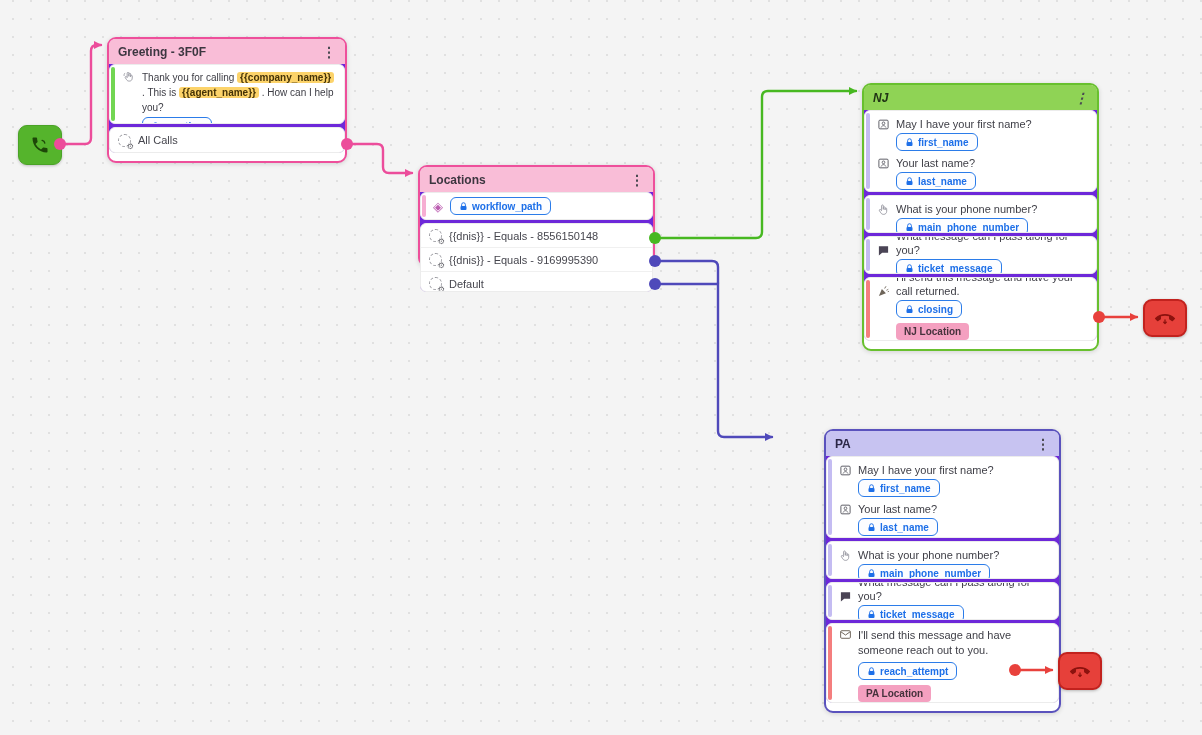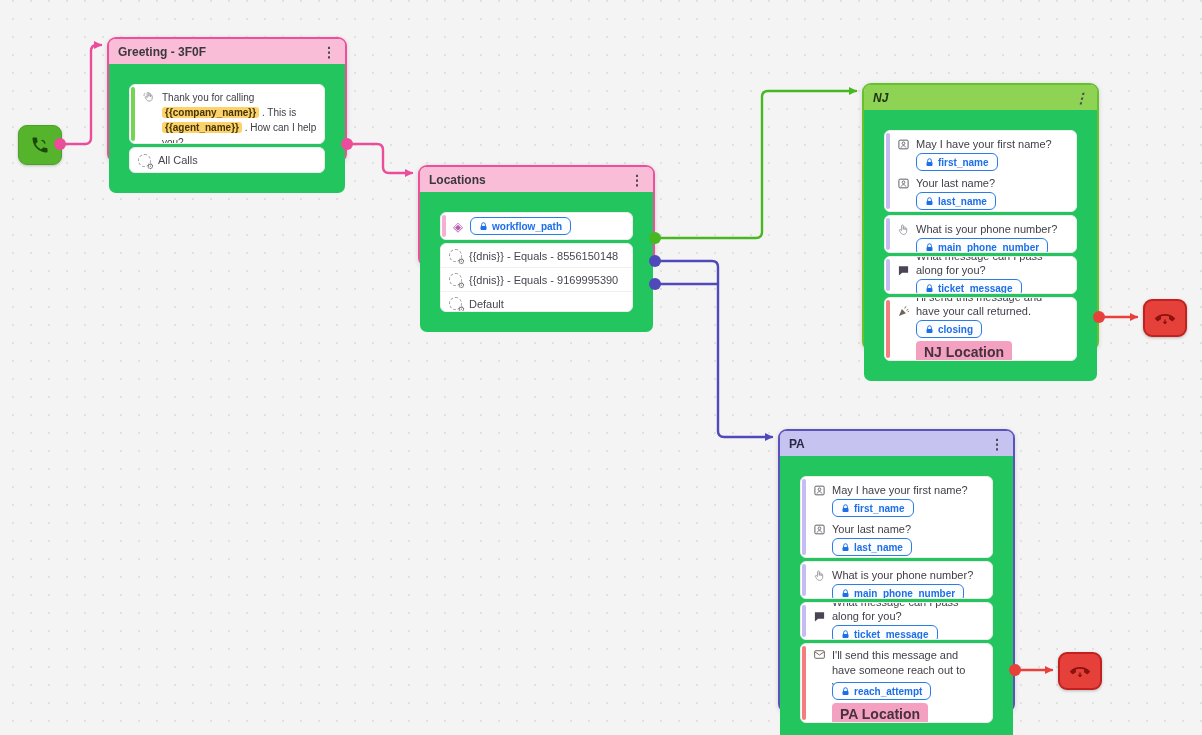--- a/index.html
+++ b/index.html
@@ -16,38 +16,38 @@
         box-shadow:0 1px 5px rgba(0,0,0,.14);z-index:2;}
   .node.pinkb{border:2px solid #ee4f9b;}
   .node.greenb{border:2px solid #68c02e;}
   .node.purpleb{border:2px solid #5a52bd;}
   .hdr{height:25px;display:flex;align-items:center;justify-content:space-between;
        padding:0 9px;font-size:12px;font-weight:700;border-radius:6px 6px 0 0;box-sizing:border-box;gap:29px;}
   .hdr.pink{background:#f9bdd7;color:#3c3640;}
   .hdr.green{background:#8fd355;color:#203315;font-style:italic;}
   .hdr.purple{background:#c7c3f1;color:#2b2746;}
   .kebab{font-size:14px;color:#4a4a52;cursor:pointer;line-height:1;font-weight:700;}
-  .body{padding:20px;display:flex;flex-direction:column;gap:3px;background:#22c55e;border-radius:0 0 7px 7px;}
+  .body{padding:0;display:flex;flex-direction:column;gap:3px;background:#6d28d9;border-radius:0 0 7px 7px;}
   .sec{position:relative;background:#fff;border:1px solid #ececec;border-radius:6px;
        box-sizing:border-box;overflow:hidden;flex:none;}
   .bar{position:absolute;left:1px;top:2px;bottom:2px;width:4px;border-radius:3px;}
   .bar.green{background:#72d653;}
   .bar.lav{background:#c4bcf2;}
   .bar.salmon{background:#f47e7e;}
   .bar.pink{background:#f6aed2;}
   .sec-in{padding:4px 8px 0 12px;}
   .qrow{display:flex;align-items:flex-end;gap:6px;font-size:11px;color:#3e3e46;height:16px;line-height:14px;}
   .ic{width:13px;height:13px;flex:none;margin-top:0px;}
   .i-gray{color:#5c5c64;} .i-light{color:#9a9aa4;} .i-dark{color:#4a4455;} .i-warm{color:#6e655a;}
   .chip{display:inline-flex;align-items:center;gap:4px;border:1.4px solid #2b7ce9;color:#1d6fe8;
         background:#fcfdff;border-radius:6px;padding:0 8px;font-size:10px;font-weight:700;
         height:18px;box-sizing:border-box;margin:2px 0 3px 19px;cursor:pointer;white-space:nowrap;}
   .lk{width:9px;height:9px;flex:none;}
   .var{background:#fcd36a;color:#453307;font-weight:700;padding:0 3px;border-radius:3px;font-size:10px;white-space:nowrap;}
-  .tag{display:inline-block;background:#f4a0c0;color:#46323c;font-size:14px;font-weight:700;
+  .tag{display:inline-block;background:#f4a0c0;color:#46323c;font-size:10px;font-weight:700;
        padding:3px 8px;border-radius:4px;margin-left:19px;}
   .msg{display:flex;gap:7px;padding:5px 6px 0 12px;}
   .msg-text{font-size:10px;color:#3c3c44;line-height:15px;width:202px;}
   .rowcard{display:flex;align-items:center;gap:7px;font-size:11px;font-weight:500;color:#46464e;padding:0 8px;}
   .cond{height:23px;display:flex;align-items:center;gap:7px;font-size:11px;color:#46464e;padding:0 8px;}
   .cond + .cond{border-top:1px solid #f0f0f0;}
   .cic{position:relative;width:11px;height:11px;border:1.2px dashed #98989e;border-radius:50%;flex:none;}
   .cic::after{content:"⚙";position:absolute;right:-4px;bottom:-5px;font-size:8px;line-height:1;color:#6f6f75;}
   .dic{font-size:13px;color:#bb5cb0;line-height:1;flex:none;}
   
@@ -270,21 +270,21 @@
               <use href="#ic-lock"></use>
             </svg>
             <span>closing</span>
           </span>
         <div><span class="tag">NJ Location</span></div>
       </div>
     </div>
   </div>
 </div>
 
-<div class="node purpleb" style="left:778px;top:429px;width:237px;height:284px;">
+<div class="node purpleb" style="left:824px;top:429px;width:237px;height:284px;">
   <div class="hdr purple">
     <span>PA</span>
     <span class="kebab">⋮</span>
   </div>
   <div class="body">
     <div class="sec" style="height:82px;">
       <span class="bar lav"></span>
       <div class="sec-in">
         <div class="qrow">
             <svg class="ic i-gray">

